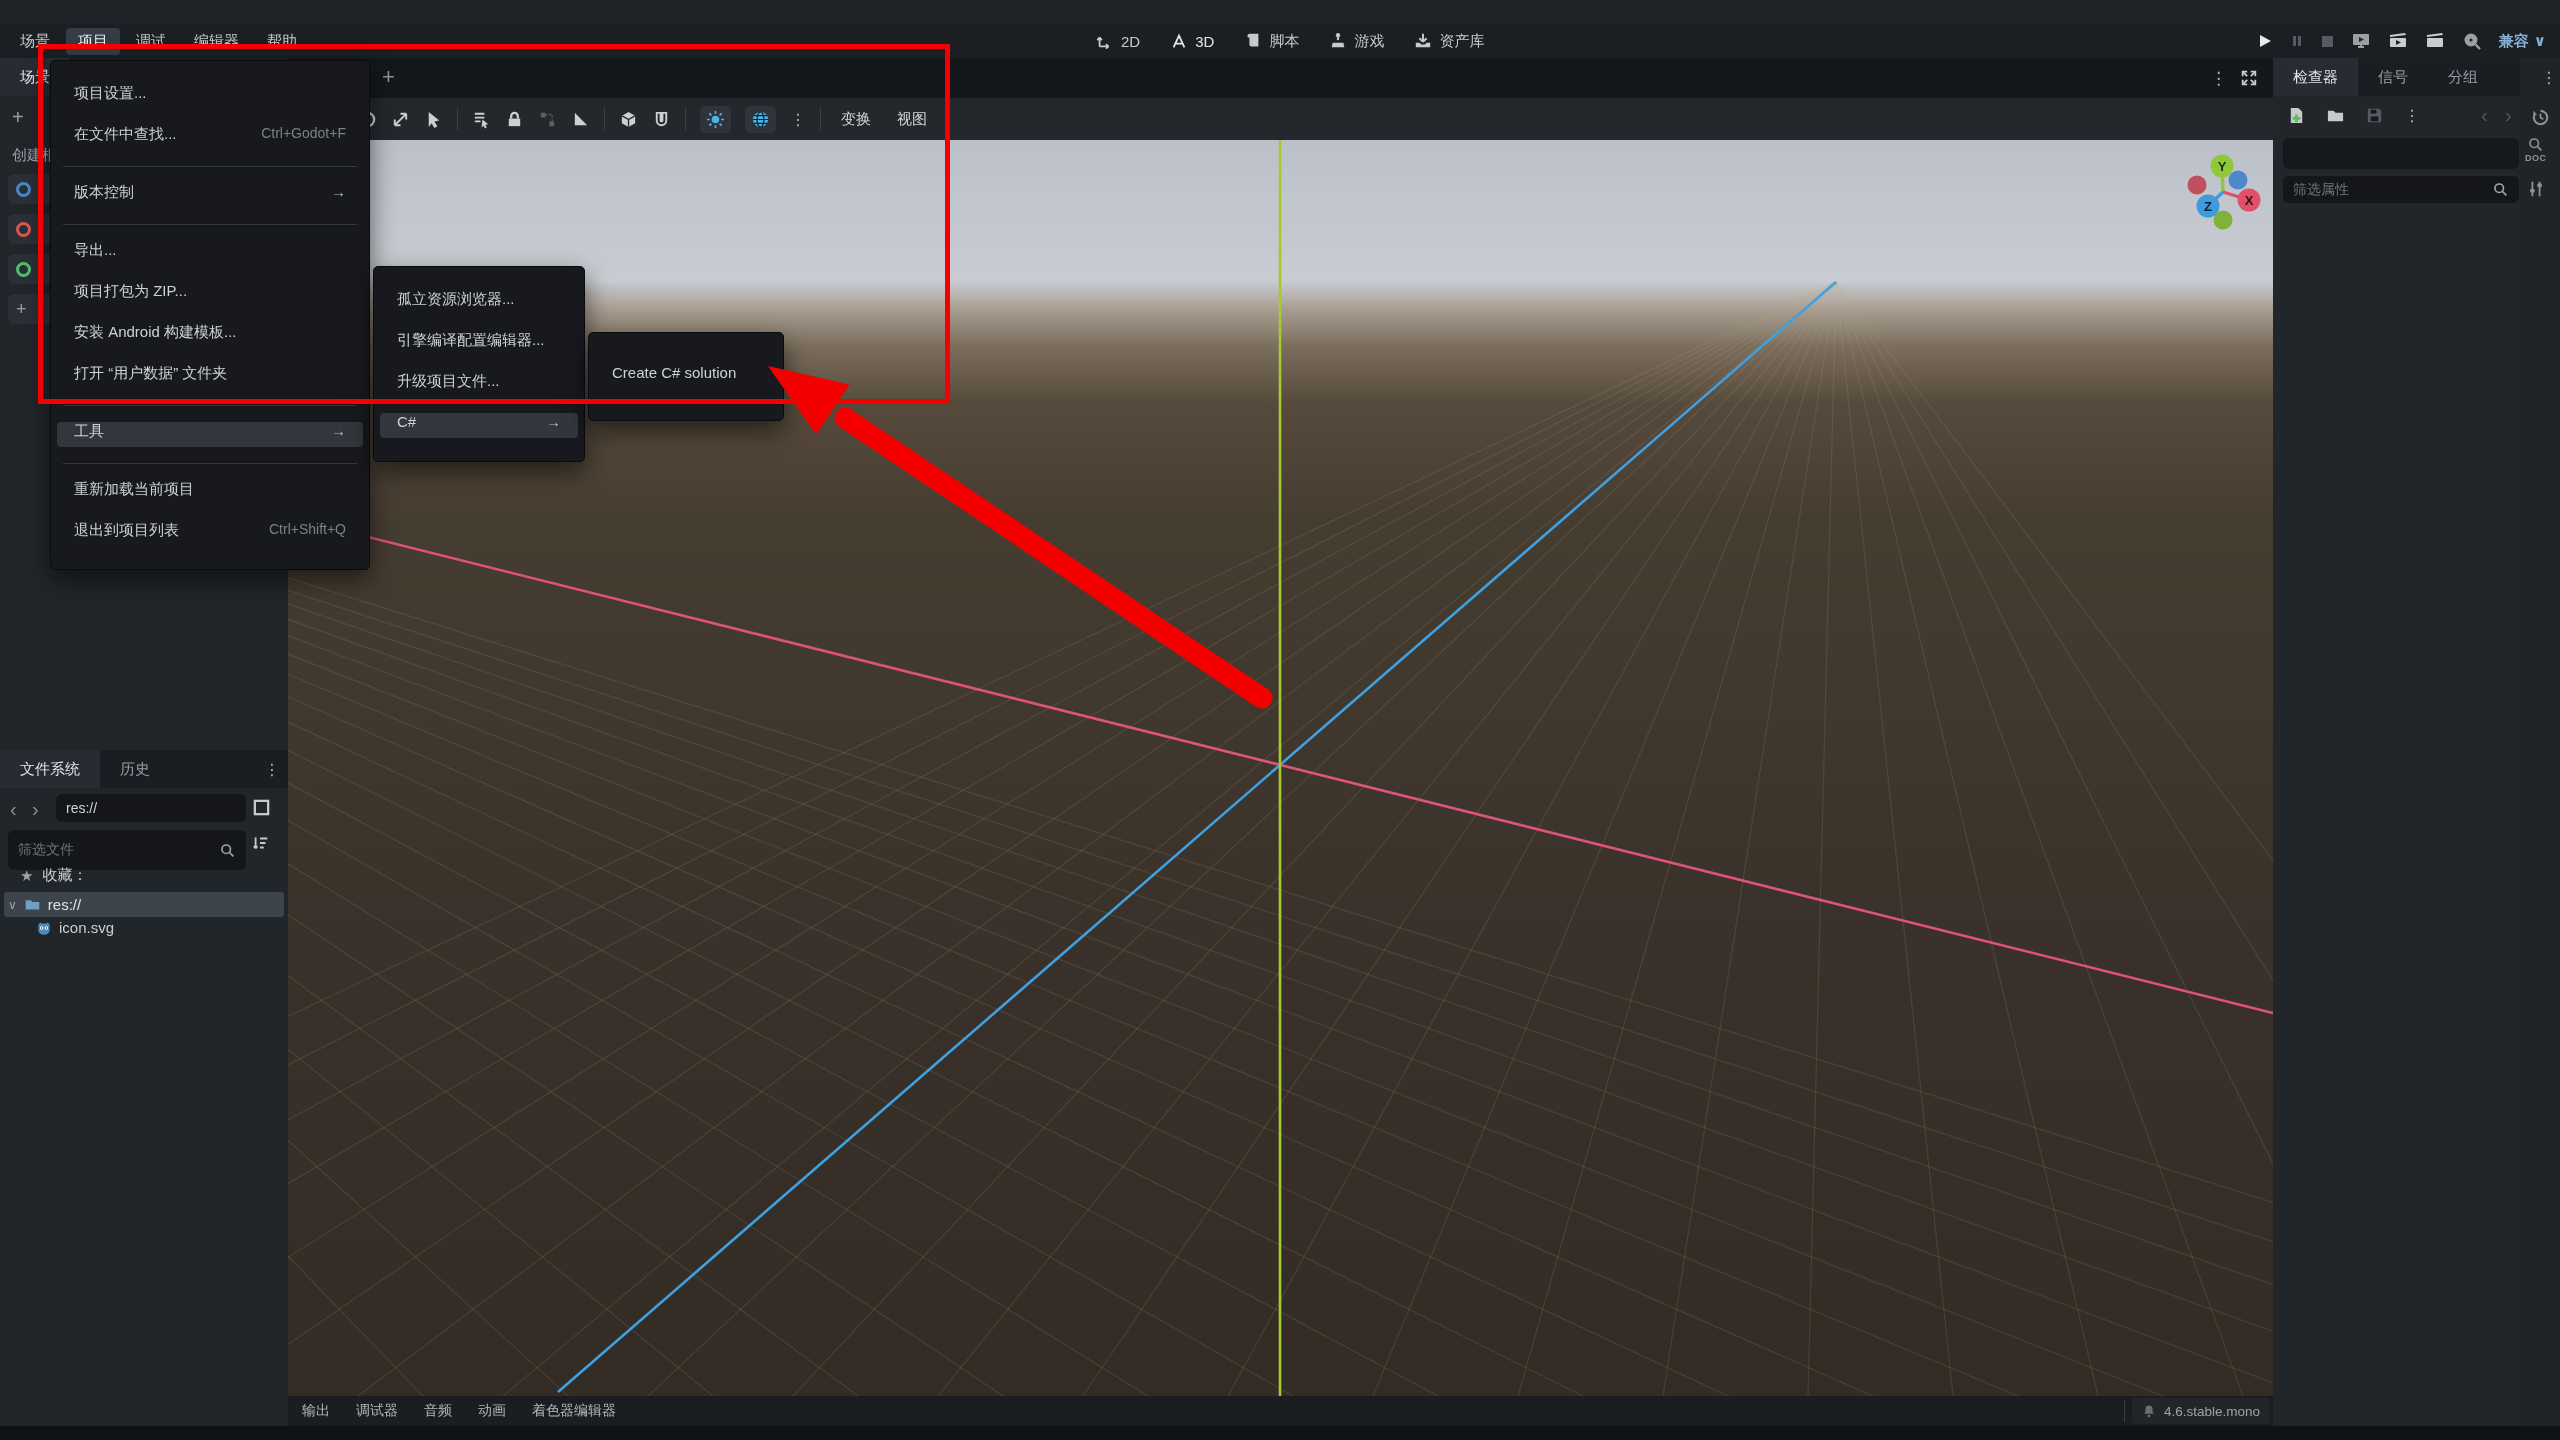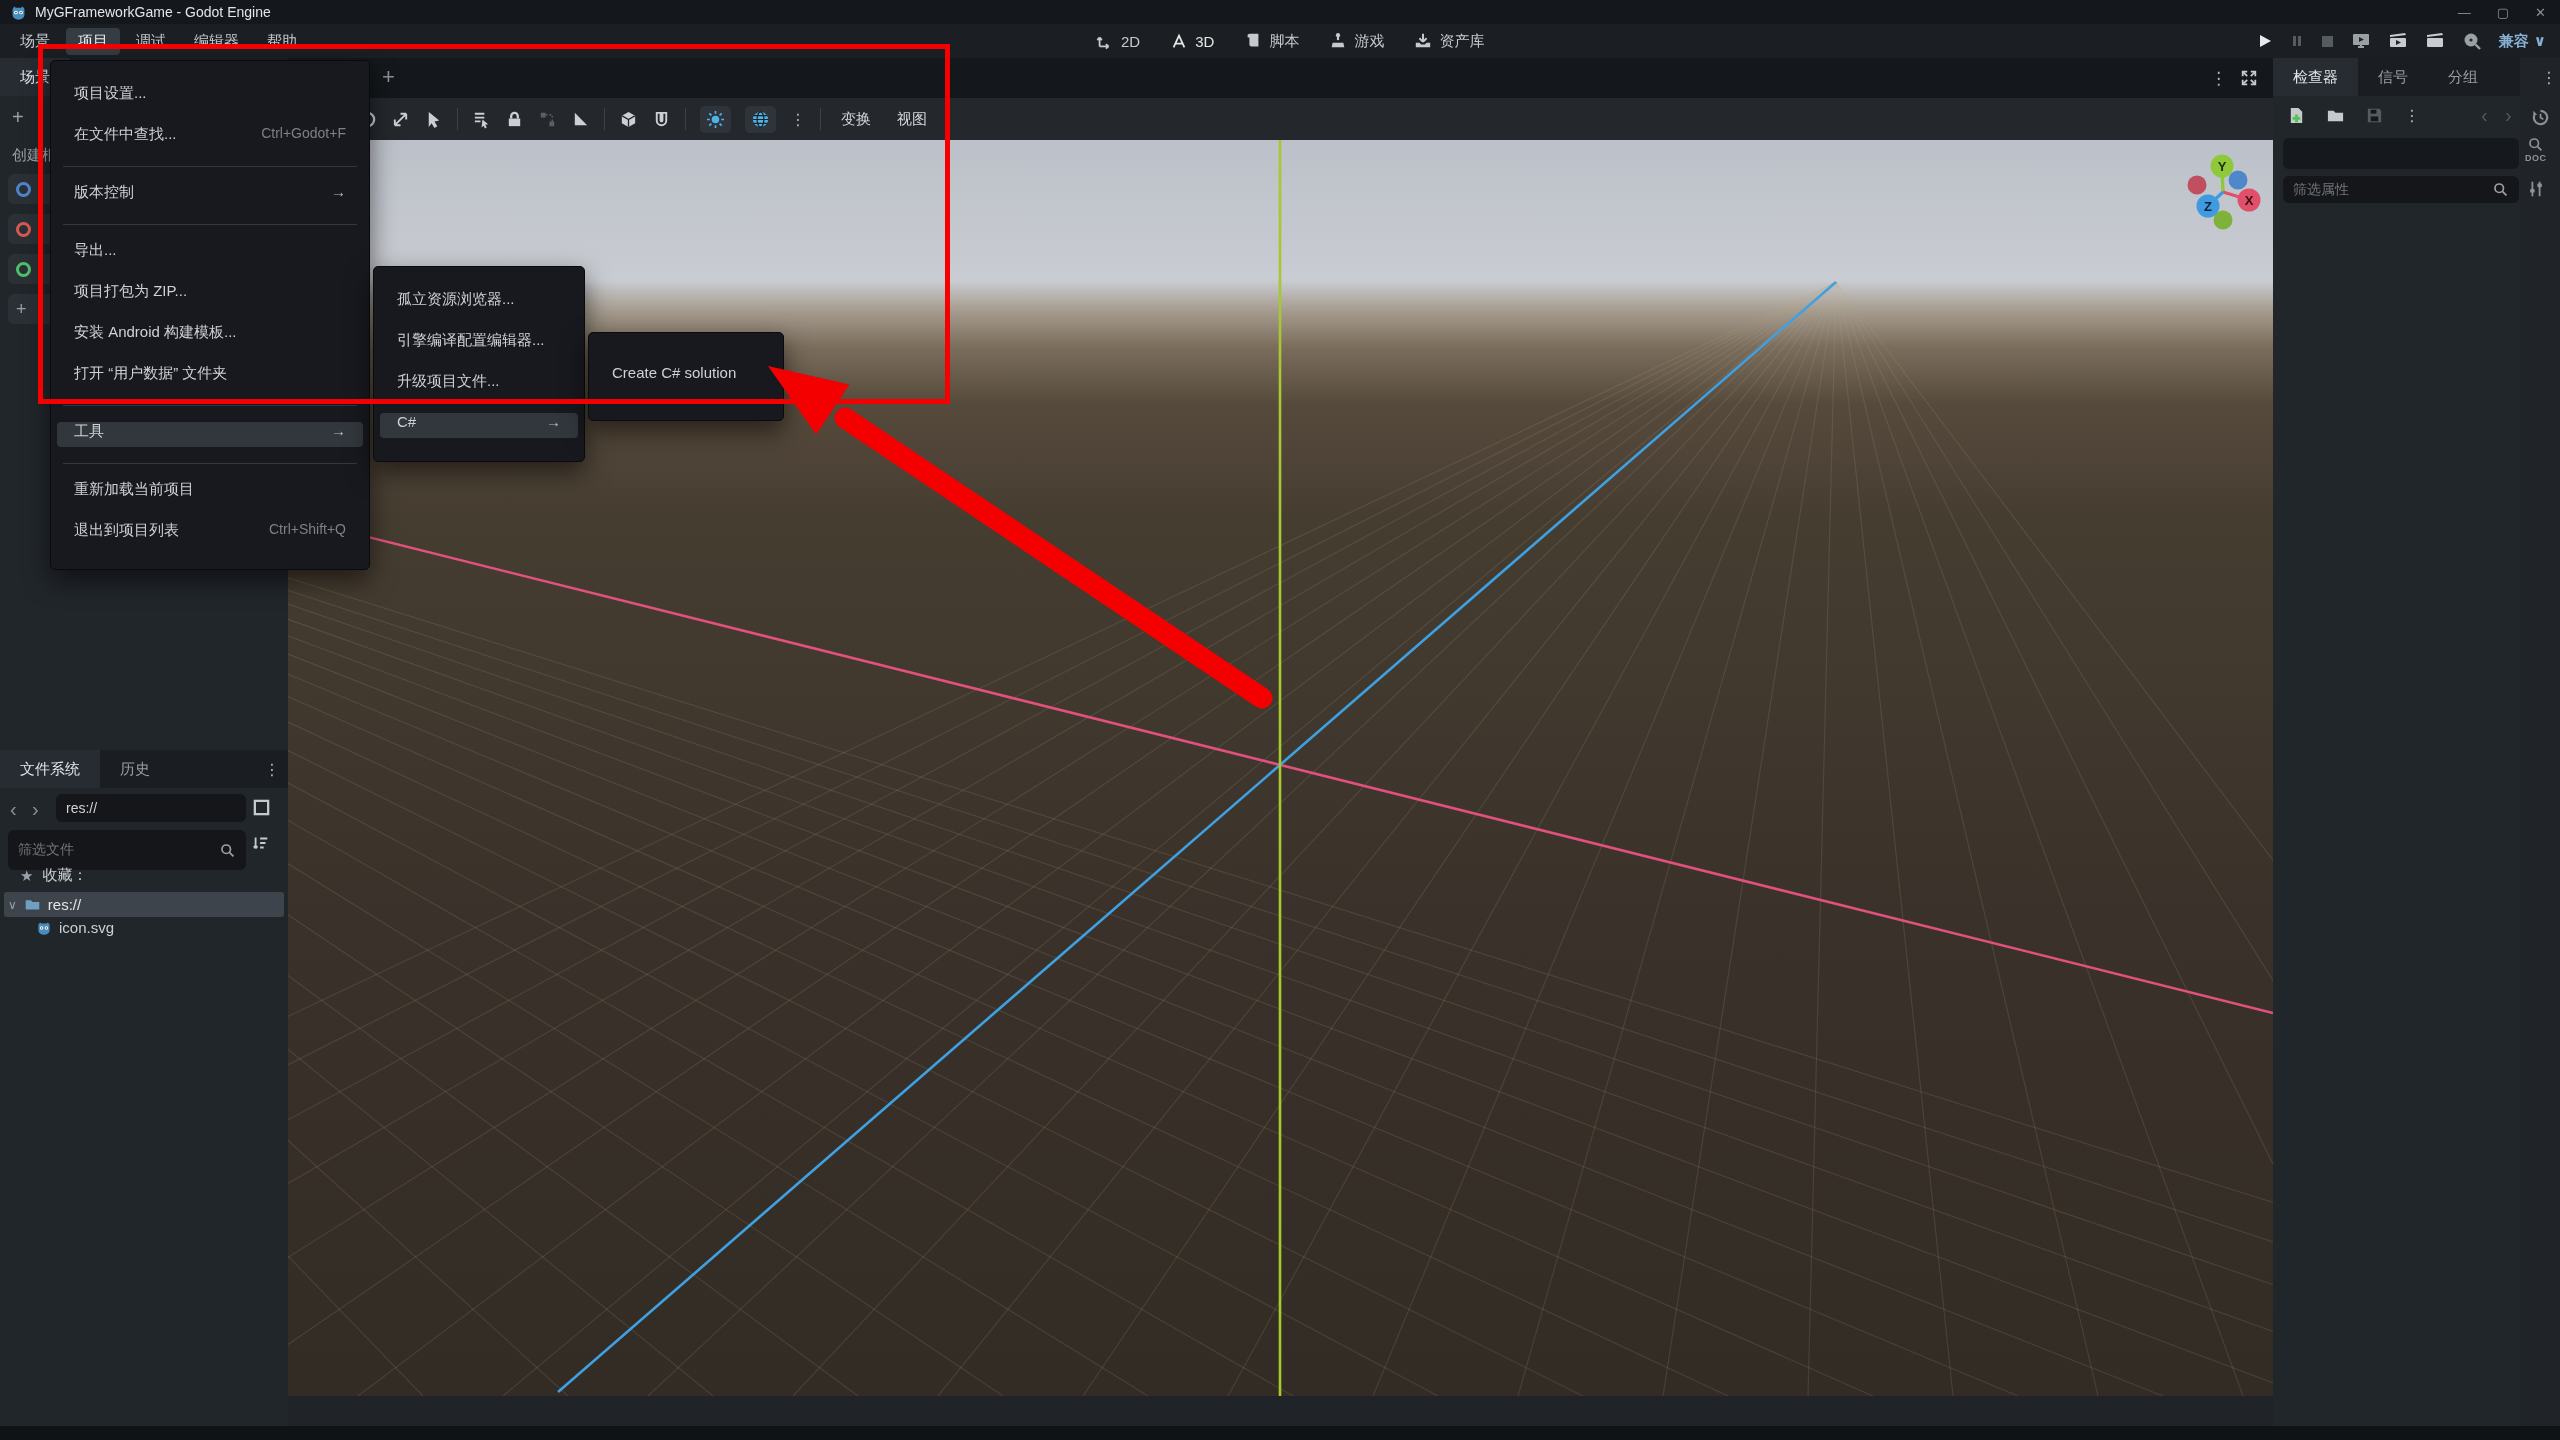--- a/index.html
+++ b/index.html
@@ -188,33 +188,20 @@
           <circle cx="7" cy="10" r="1" fill="#414042"></circle>
           <circle cx="13" cy="10" r="1" fill="#414042"></circle>
         </symbol>
       <symbol id="s-expand" viewBox="0 0 20 20">
           <path d="M3 8V3h5M12 3h5v5M17 12v5h-5M8 17H3v-5" stroke="currentColor" stroke-width="2" fill="none"></path>
           <path d="M3 3l5 5M17 3l-5 5M17 17l-5-5M3 17l5-5" stroke="currentColor" stroke-width="2"></path>
         </symbol>
     </defs>
   </svg>
 
-  <div class="abs titlebar">
-    <span class="ic">
-        <svg width="17" height="17">
-          <use href="#s-godot"></use>
-        </svg>
-      </span>
-    <span class="t">MyGFrameworkGame - Godot Engine</span>
-    <div class="winbtns">
-      <span>—</span>
-      <span>▢</span>
-      <span>✕</span>
-    </div>
-  </div>
 
   <div class="abs menubar">
     <span class="mb-item">场景</span>
     <span class="mb-item on">项目</span>
     <span class="mb-item">调试</span>
     <span class="mb-item">编辑器</span>
     <span class="mb-item">帮助</span>
   </div>
 
   <div class="ws-tabs">
@@ -514,20 +501,36 @@
       <circle cx="63" cy="75" r="9.5" fill="#7fb23a"></circle>
       <circle cx="62" cy="21" r="11.5" fill="#8fc93b"></circle>
       <circle cx="89" cy="55" r="11.5" fill="#e0506b"></circle>
       <circle cx="48" cy="61" r="11.5" fill="#3f9ae0"></circle>
       <text x="62" y="26" text-anchor="middle" font-size="13" font-weight="bold" fill="#20300c">Y</text>
       <text x="89" y="60" text-anchor="middle" font-size="13" font-weight="bold" fill="#3a0f16">X</text>
       <text x="48" y="66" text-anchor="middle" font-size="13" font-weight="bold" fill="#0c2236">Z</text>
     </svg>
   </div>
 
+  <div class="abs row" style="left:288px;top:1396px;width:1985px;height:30px;background:#1a1e23;gap:26px;padding-left:14px;">
+    <span class="bb-tab">输出</span>
+    <span class="bb-tab">调试器</span>
+    <span class="bb-tab">音频</span>
+    <span class="bb-tab">动画</span>
+    <span class="bb-tab">着色器编辑器</span>
+    <span class="abs" style="left:1836px;top:4px;width:1px;height:22px;background:#3a3e43;"></span>
+    <div class="abs row" style="left:1844px;top:2px;width:138px;height:26px;background:#22262b;border-radius:4px;gap:8px;padding:0 10px;">
+      <span class="ic" style="color:#6a6f74">
+          <svg width="14" height="14">
+            <use href="#s-bell"></use>
+          </svg>
+        </span>
+      <span style="font-size:13.5px;color:#9ea2a7;">4.6.stable.mono</span>
+    </div>
+  </div>
 
   <div class="abs dock" style="left:2273px;top:58px;width:247px;height:1368px;">
     <div class="tabstrip">
       <span class="dtab on">检查器</span>
       <span class="dtab">信号</span>
       <span class="dtab">分组</span>
       <span class="dots abs" style="left:268px;top:10px;">⋮</span>
     </div>
     <div class="abs row" style="left:14px;top:48px;gap:20px;color:#c6cacd;">
       <span class="ic">

